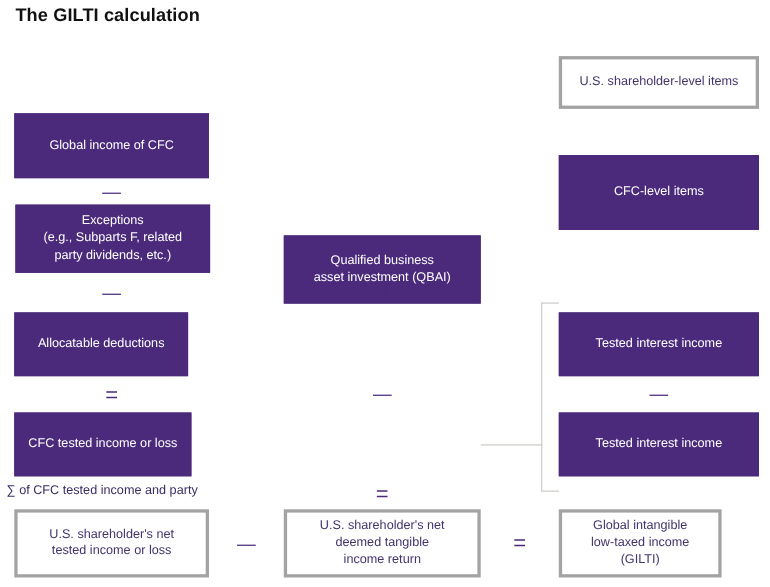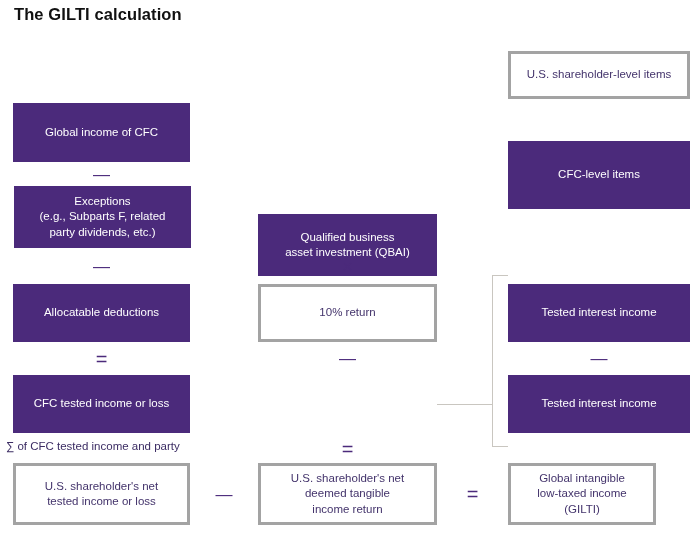--- a/index.html
+++ b/index.html
@@ -125,42 +125,39 @@
   <div class="op" style="left:13px; top:162px; width:177px; height:24px;">—</div>
 
   <div class="node filled" style="left:14px; top:186px; width:177px; height:62px;">
     <span class="node-label">Exceptions
 (e.g., Subparts F, related
 party dividends, etc.)</span>
   </div>
 
   <div class="op" style="left:13px; top:248px; width:177px; height:36px;">—</div>
 
-  <div class="node filled" style="left:13px; top:284px; width:177px; height:58px;">
+  <div class="node filled" style="left:13px; top:284px; width:158px; height:58px;">
     <span class="node-label">Allocatable deductions</span>
   </div>
 
   <div class="op big" style="left:13px; top:342px; width:177px; height:33px;">=</div>
 
-  <div class="node filled" style="left:13px; top:375px; width:177px; height:58px;">
+  <div class="node filled" style="left:13px; top:375px; width:161px; height:58px;">
     <span class="node-label">CFC tested income or loss</span>
   </div>
 
   <div class="freetext" style="left:6px; top:440px;">∑ of CFC tested income and party</div>
 
   <div class="node filled" style="left:258px; top:186px; width:179px; height:62px;margin-top:28px;">
     <span class="node-label">Qualified business
 asset investment (QBAI)</span>
   </div>
 
   <div class="op" style="left:258px; top:248px; width:179px; height:36px;">×</div>
 
-  <div class="node outline" style="left:258px; top:284px; width:179px; height:58px;">
-    <span class="node-label">10% return</span>
-  </div>
 
   <div class="op" style="left:258px; top:342px; width:179px; height:33px;">—</div>
 
 
   <div class="op big" style="left:258px; top:433px; width:179px; height:31px;">=</div>
 
   <div class="bracket" style="left:492px; top:275px; width:16px; height:172px;"></div>
   <div class="bracket-stem" style="left:437px; top:404px; width:56px;"></div>
 
   <div class="node filled" style="left:508px; top:284px; width:182px; height:58px;">

